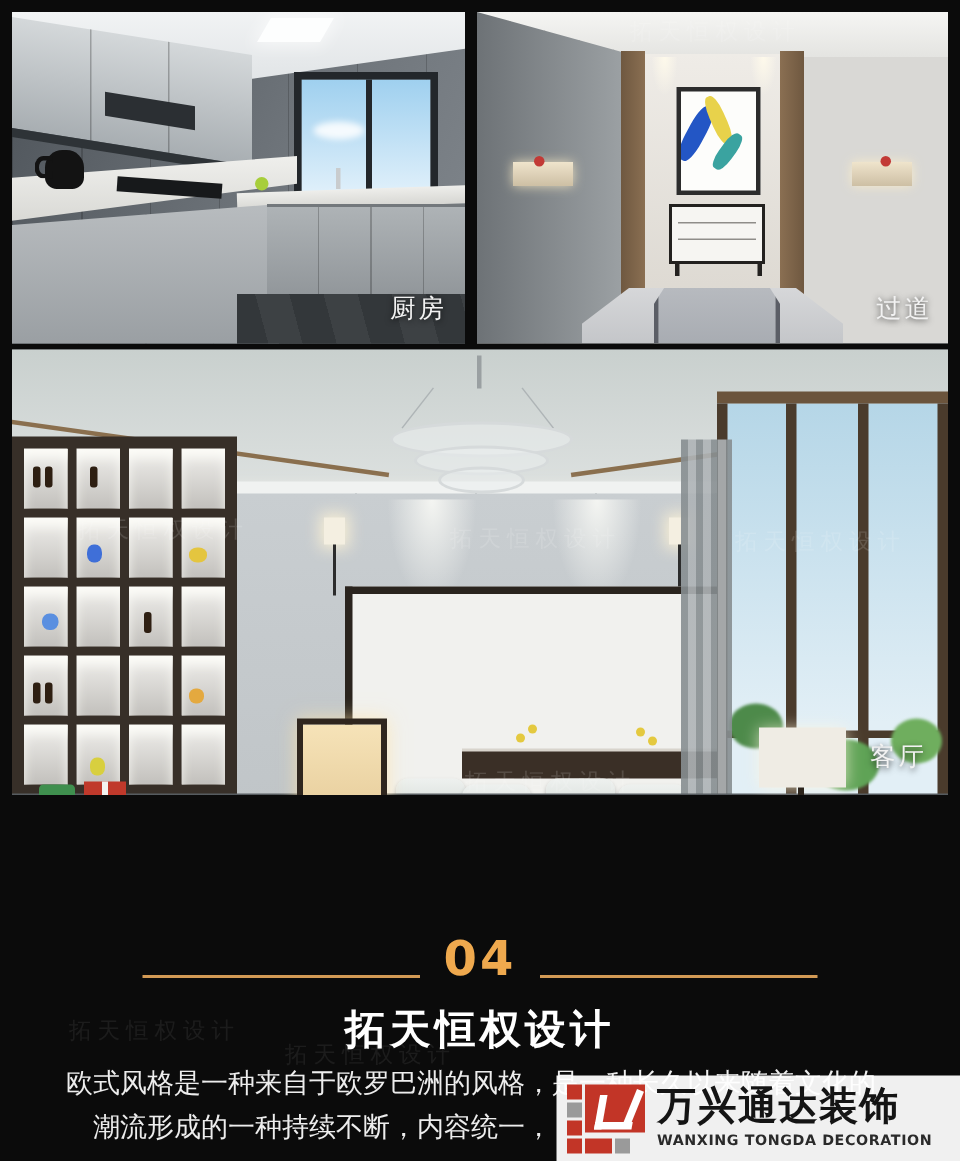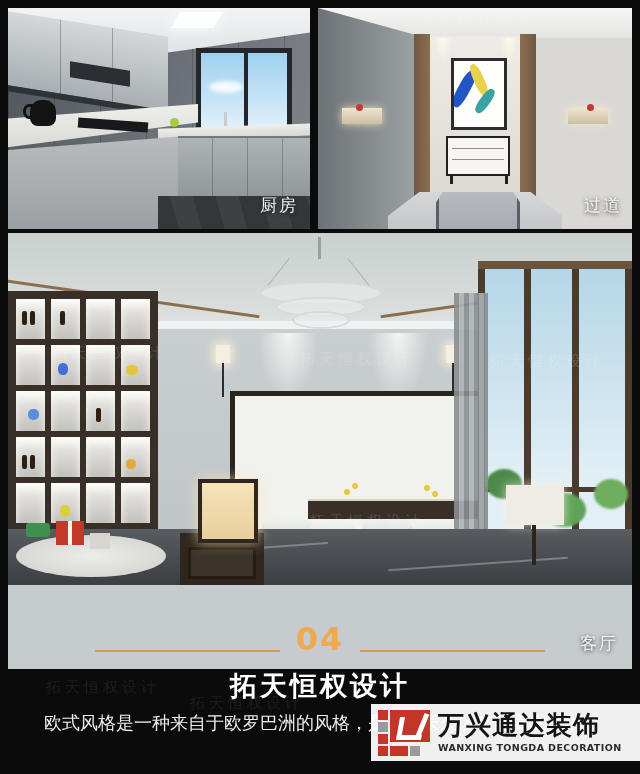--- a/index.html
+++ b/index.html
@@ -87,21 +87,21 @@
   .c-floor{position:absolute;left:70px;top:184px;width:174px;height:37px;
            background:linear-gradient(180deg,#d6d7d9,#c4c6c9);
            clip-path:polygon(18% 0,82% 0,110% 100%,-10% 100%);}
   .c-runner{position:absolute;left:118px;top:184px;width:78px;height:37px;
             background:linear-gradient(180deg,#b7babf,#a8acb2);
             border-left:3px solid #5b5e66;border-right:3px solid #5b5e66;
             clip-path:polygon(8% 0,92% 0,120% 100%,-20% 100%);}
   .c-label{right:10px;bottom:12px;}
 
   
-  .living{left:8px;top:233px;width:624px;height:436px;text-align:right;}
+  .living{left:8px;top:233px;width:624px;height:297px;text-align:right;}
   .l-bg{position:absolute;inset:0;background:#c6cbcd;}
   .l-ceil{position:absolute;left:0;top:0;width:100%;height:96px;
           background:linear-gradient(180deg,#c9d0ce,#dde1e0);}
   .l-trim-l{position:absolute;left:-6px;top:46px;width:260px;height:3px;background:#8a6f4e;transform:rotate(8deg);transform-origin:left top;}
   .l-trim-r{position:absolute;right:-6px;top:46px;width:260px;height:3px;background:#8a6f4e;transform:rotate(-8deg);transform-origin:right top;}
   .l-cove{position:absolute;left:0;top:88px;width:100%;height:16px;background:#f0f2f1;
           box-shadow:0 4px 10px rgba(255,255,240,.5);}
   .l-chand{position:absolute;left:252px;top:4px;width:120px;height:92px;}
   .l-stem{position:absolute;left:58px;top:0;width:3px;height:22px;background:#9aa0a2;}
   .l-wire{position:absolute;top:18px;width:1px;height:34px;background:#aeb4b6;}
@@ -163,21 +163,21 @@
   .divider{position:absolute;top:650px;height:2px;background:#d29a55;}
   .div-l{left:95px;width:185px;}
   .div-r{left:360px;width:185px;}
   .sec-title{position:absolute;top:668px;left:0;width:100%;text-align:center;
              color:#ffffff;font-size:27px;font-weight:bold;letter-spacing:3px;}
   .sec-desc{position:absolute;top:708px;left:0;width:640px;color:#ededed;font-size:18px;line-height:29px;}
   .desc-1{margin-left:44px;white-space:nowrap;}
   .desc-2{margin-left:62px;white-space:nowrap;}
 
   
-  .logo{position:absolute;left:371px;bottom:13px;width:269px;height:57px;
+  .logo{position:absolute;left:371px;bottom:0;width:269px;height:57px;
         background:rgba(255,255,255,.94);display:flex;align-items:center;
         padding:4px 6px 4px 7px;box-sizing:border-box;}
   .mark{position:relative;width:54px;height:46px;flex:none;margin-right:6px;}
   .mk{position:absolute;}
   .mk-big{left:12px;top:0;width:40px;height:32px;background:#c23527;}
   .mk-g1{position:absolute;left:8px;top:7px;width:20px;height:18px;
          border-left:5px solid #fff;border-bottom:5px solid #fff;transform:skewX(-10deg);}
   .mk-g2{position:absolute;right:5px;top:3px;width:5px;height:24px;background:#fff;transform:rotate(22deg);}
   .mk-s1{left:0;top:0;width:10px;height:10px;background:#c23527;}
   .mk-s2{left:0;top:12px;width:10px;height:10px;background:#9a9a9a;}
@@ -346,20 +346,21 @@
     <div class="l-lamp-r"></div>
     <span class="photo-label l-label">客厅</span>
   </div>
 
   <div class="sec-number">04</div>
   <div class="divider div-l"></div>
   <div class="divider div-r"></div>
   <div class="sec-title">拓天恒权设计</div>
   <div class="sec-desc">
     <div class="desc-1">欧式风格是一种来自于欧罗巴洲的风格，是一种长久以来随着文化的</div>
+    <div class="desc-2">潮流形成的一种持续不断，内容统一，</div>
   </div>
 
   <span class="wm wm-photo" style="left:420px;top:12px">拓天恒权设计</span>
   <span class="wm wm-photo" style="left:52px;top:344px">拓天恒权设计</span>
   <span class="wm wm-photo" style="left:300px;top:350px">拓天恒权设计</span>
   <span class="wm wm-photo" style="left:490px;top:352px">拓天恒权设计</span>
   <span class="wm wm-photo" style="left:310px;top:512px">拓天恒权设计</span>
   <span class="wm wm-dark" style="left:46px;top:678px">拓天恒权设计</span>
   <span class="wm wm-dark" style="left:190px;top:694px">拓天恒权设计</span>
 

